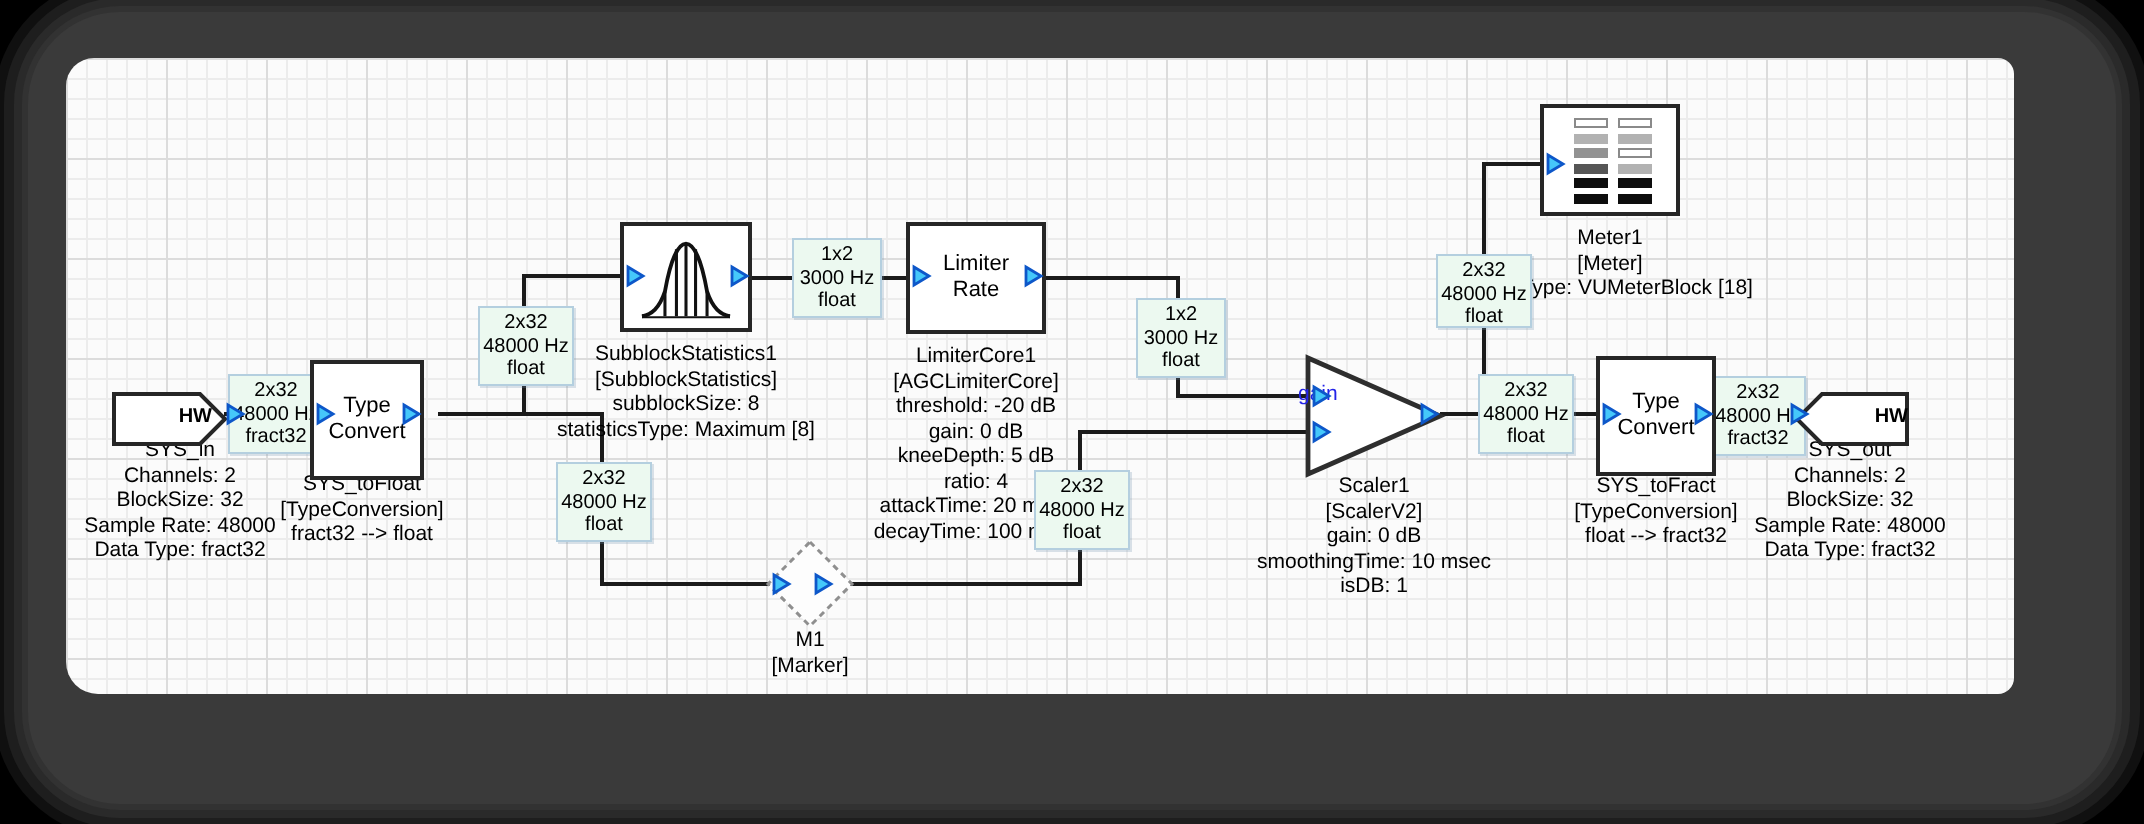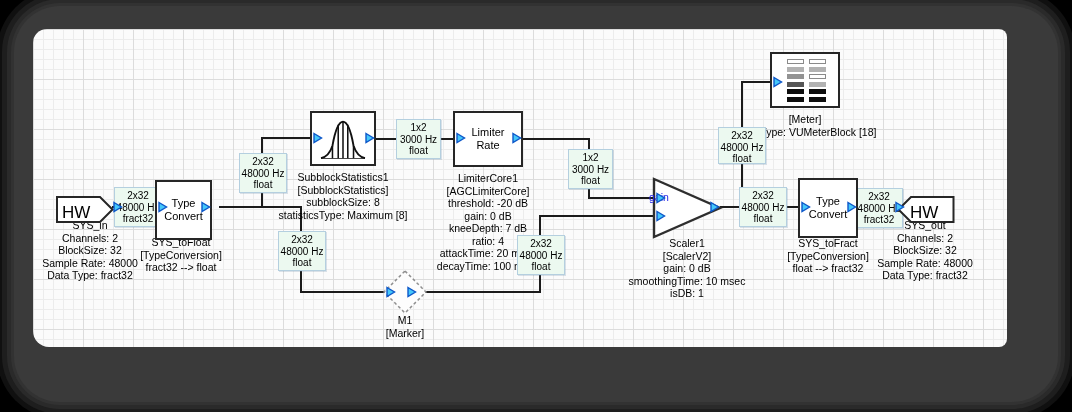--- a/index.html
+++ b/index.html
@@ -20,21 +20,21 @@
   .cap{position:absolute;width:220px;text-align:center;font-size:10.5px;line-height:12.5px;
        color:#000;z-index:2;white-space:nowrap;}
   .wl{position:absolute;width:46px;height:36px;background:#ecf9f0;border:1px solid #b4cfdf;
       z-index:3;text-align:center;font-size:10px;line-height:11.5px;padding-top:2px;color:#000;
       box-shadow:1px 1px 0 rgba(110,145,170,.25);}
   .wl div{white-space:nowrap;}
   .block{position:absolute;background:#fff;border:2px solid #262626;z-index:4;display:flex;
          flex-direction:column;align-items:center;justify-content:center;font-size:11px;
          line-height:13px;color:#000;box-sizing:border-box;}
   .shape{position:absolute;z-index:4;}
-  .hwtext{position:absolute;z-index:5;font-size:17px;color:#000;text-align:left;width:44px;}
+  .hwtext{position:absolute;z-index:5;font-size:10px;color:#000;text-align:right;width:44px;font-weight:bold;}
   .pin{position:absolute;width:10px;height:12px;z-index:6;}
   .pin polygon{fill:#45c8fa;stroke:#0d57c9;stroke-width:1.4px;}
   .gain{position:absolute;z-index:5;font-size:10.5px;color:#2323e8;}
   .vubar{position:absolute;width:17px;height:5px;}
   .b-o{background:#fff;border:1px solid #8a8a8a;box-sizing:border-box;}
   .b-g1{background:#b2b2b2;} .b-g2{background:#929292;} .b-g3{background:#565656;}
   .b-b{background:#0d0d0d;}
 </style>
 </head>
 <body>
@@ -77,37 +77,38 @@
       <div>SubblockStatistics1</div>
       <div>[SubblockStatistics]</div>
       <div>subblockSize: 8</div>
       <div>statisticsType: Maximum [8]</div>
     </div>
     <div class="cap" style="left:345px;top:143px">
       <div>LimiterCore1</div>
       <div>[AGCLimiterCore]</div>
       <div>threshold: -20 dB</div>
       <div>gain: 0 dB</div>
-      <div>kneeDepth: 7 dB</div>
+      <div>kneeDepth: 5 dB</div>
       <div>ratio: 4</div>
       <div>attackTime: 20 msec</div>
       <div>decayTime: 100 msec</div>
     </div>
     <div class="cap" style="left:262px;top:285px">
       <div>M1</div>
       <div>[Marker]</div>
     </div>
     <div class="cap" style="left:544px;top:208px">
       <div>Scaler1</div>
       <div>[ScalerV2]</div>
       <div>gain: 0 dB</div>
       <div>smoothingTime: 10 msec</div>
       <div>isDB: 1</div>
     </div>
     <div class="cap" style="left:662px;top:84px">
+      <div>Meter1</div>
       <div>[Meter]</div>
       <div>meterType: VUMeterBlock [18]</div>
     </div>
     <div class="cap" style="left:685px;top:208px">
       <div>SYS_toFract</div>
       <div>[TypeConversion]</div>
       <div>float --&gt; fract32</div>
     </div>
     <div class="cap" style="left:782px;top:190px">
       <div>SYS_out</div>

